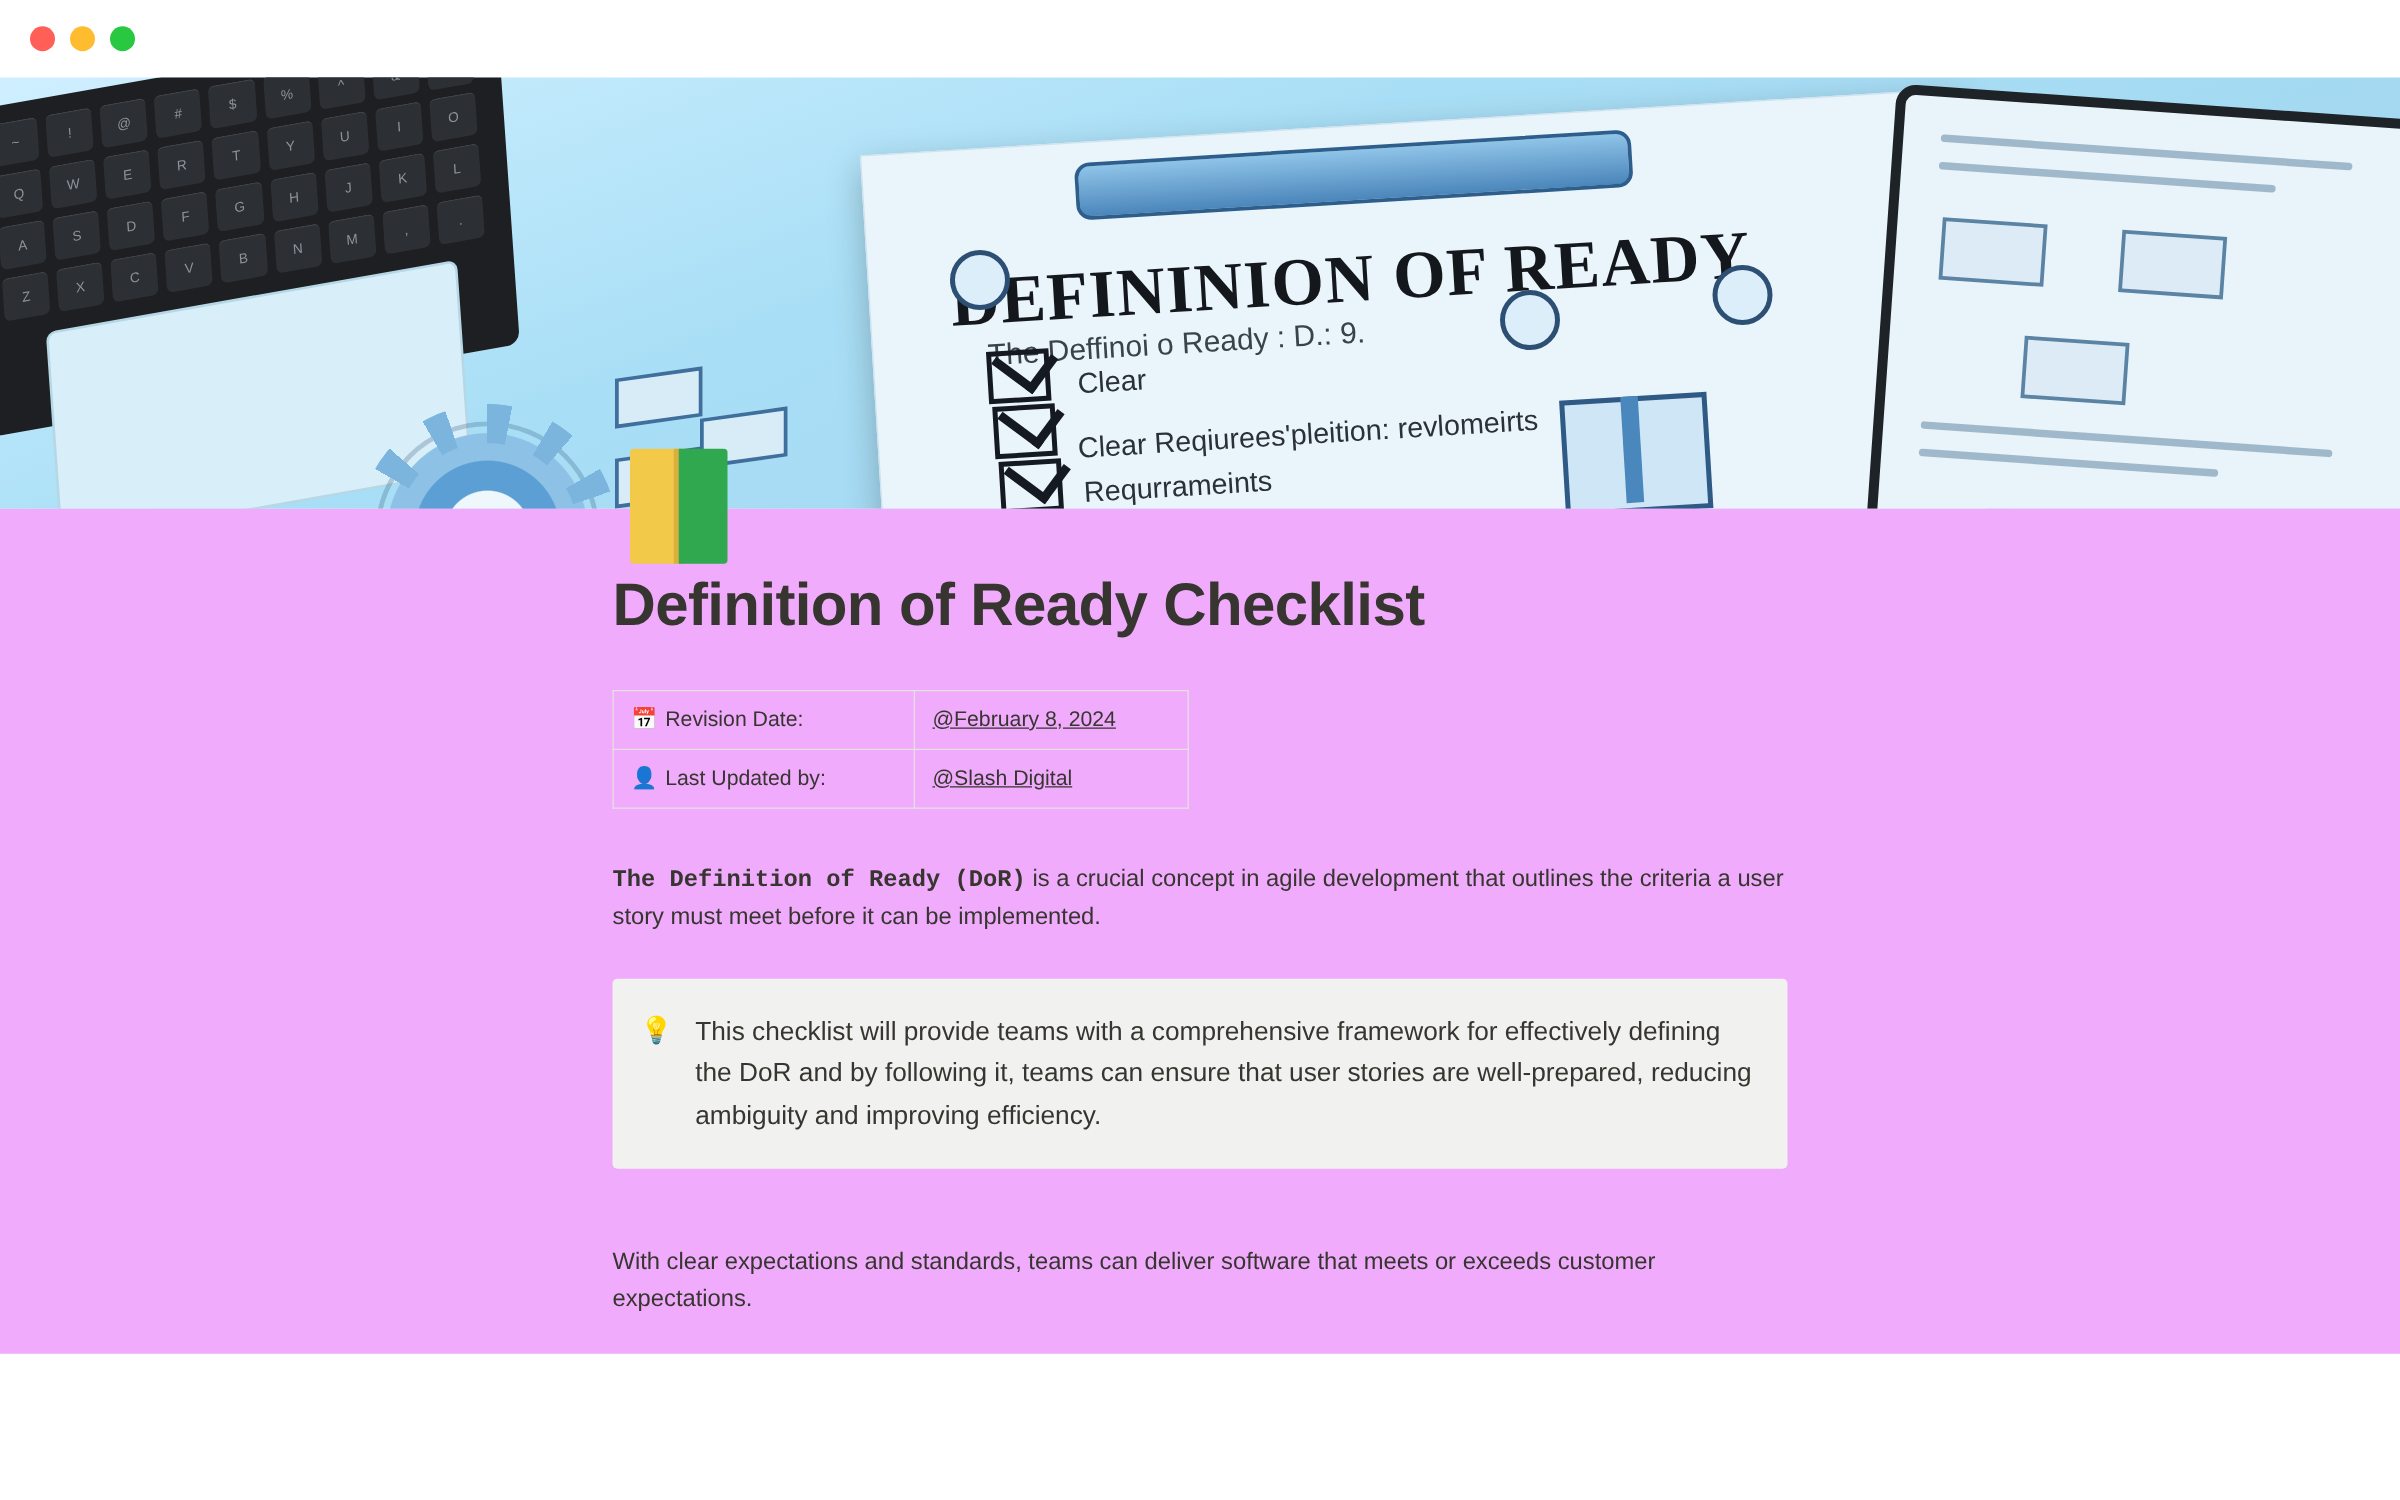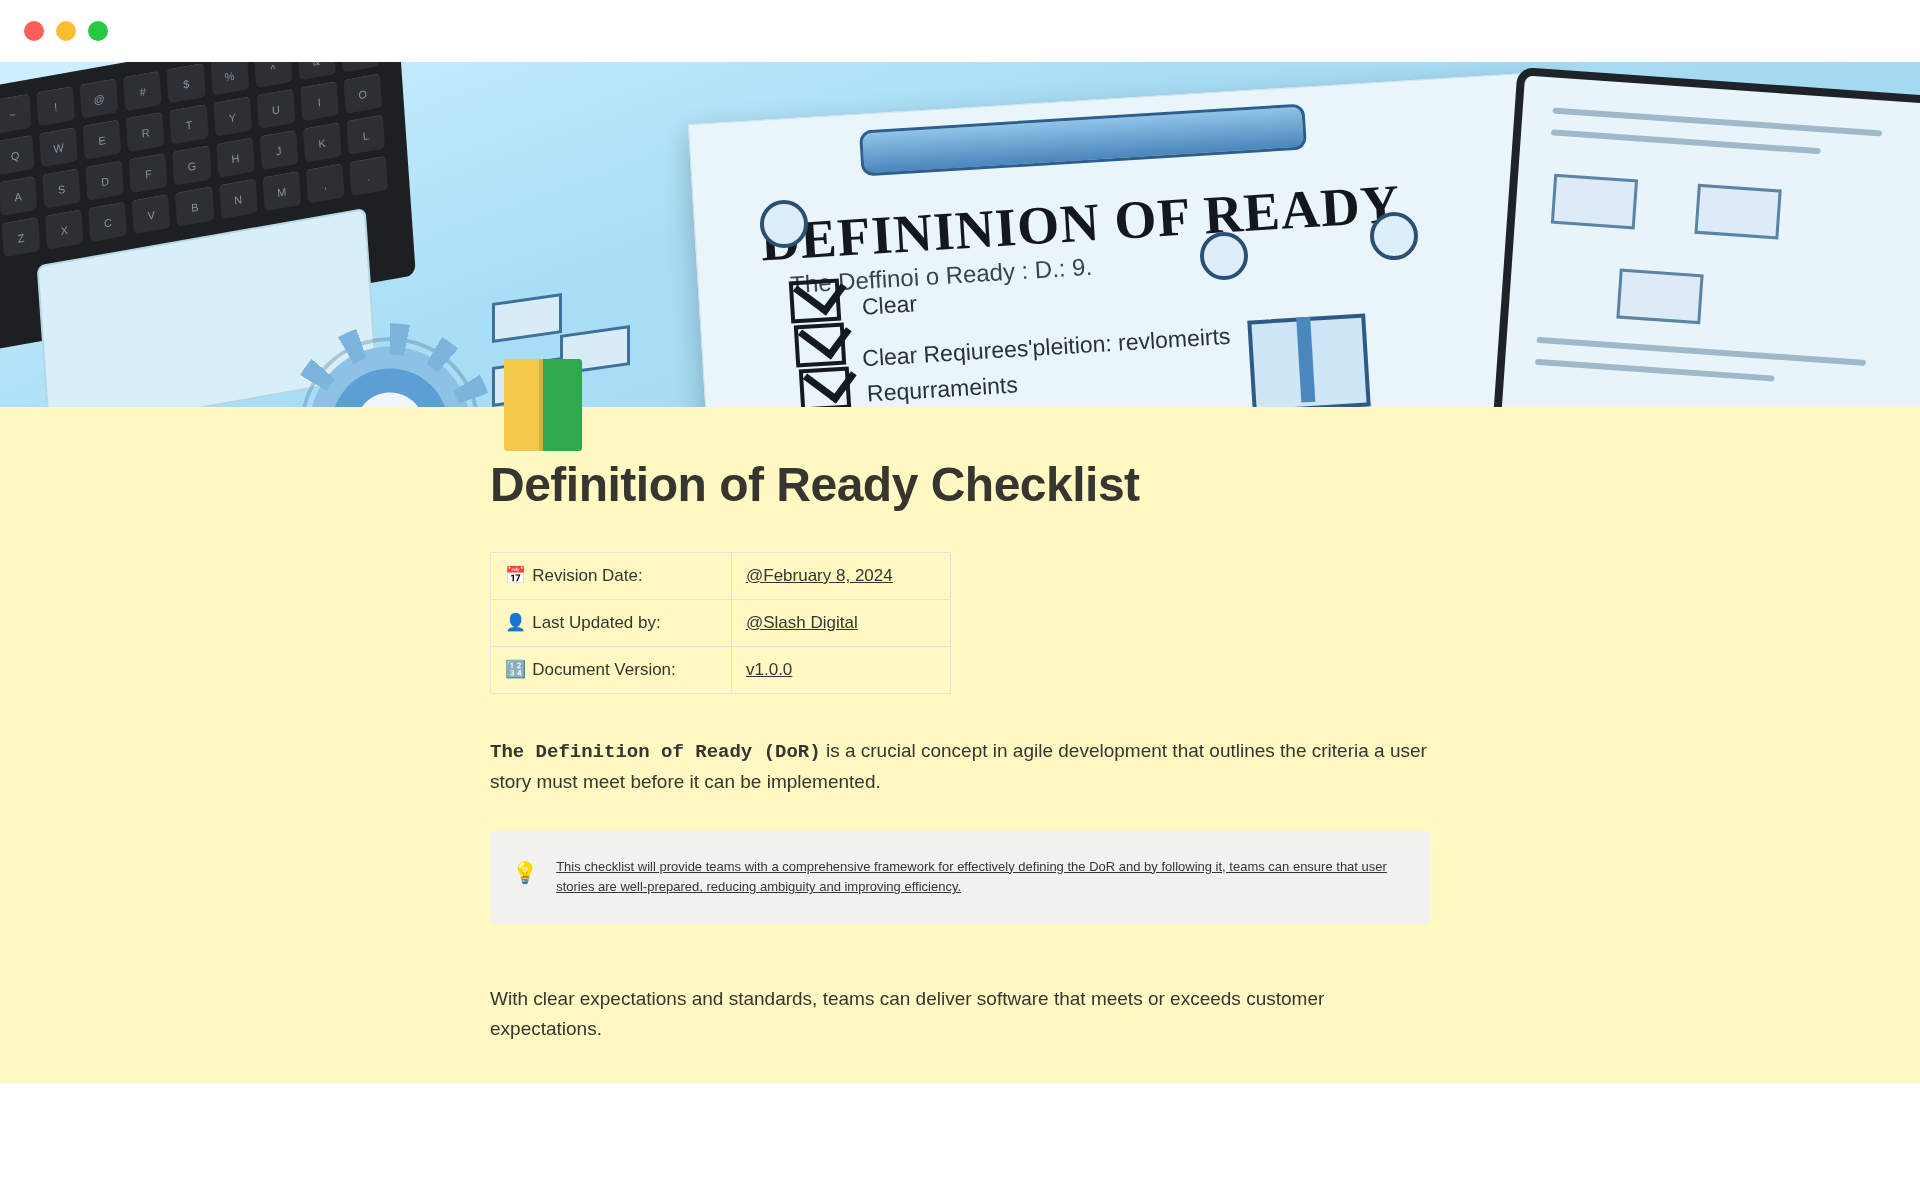--- a/index.html
+++ b/index.html
@@ -246,21 +246,21 @@
   }
   .tablet .tbox {
     position: absolute;
     border: 3px solid #5b83a4;
     background: #dcebf6;
   }
 
   
   .page {
     position: relative;
-    background: #fef9c3;
+    background: #f0abfc;
     height: 676px;
   }
   .page-icon {
     position: absolute;
     left: 504px;
     top: -48px;
     width: 78px;
     height: 92px;
   }
   .book {
@@ -339,24 +339,23 @@
     gap: 18px;
     max-width: 945px;
     box-sizing: border-box;
   }
   .callout .cicon {
     font-size: 21px;
     line-height: 1.5;
     flex: 0 0 auto;
   }
   .callout .ctext {
-    font-size: 13px;
+    font-size: 21px;
     line-height: 1.6;
     color: #37352f;
-    text-decoration: underline;
   }
   .para.last { margin-top: 10px; }
 </style>
 </head>
 <body>
 
 <div class="window">
 
   <div class="titlebar">
     <div class="traffic">
@@ -468,26 +467,20 @@
               <span class="emoji">📅</span><span>Revision Date:</span>
             </td>
             <td class="val">@February 8, 2024</td>
           </tr>
           <tr>
             <td class="key">
               <span class="emoji">👤</span><span>Last Updated by:</span>
             </td>
             <td class="val">@Slash Digital</td>
           </tr>
-          <tr>
-            <td class="key">
-              <span class="emoji">🔢</span><span>Document Version:</span>
-            </td>
-            <td class="val">v1.0.0</td>
-          </tr>
         </tbody>
       </table>
 
       <p class="para"><b>The Definition of Ready (DoR)</b><span> is a crucial concept in agile development that outlines the criteria a user story must meet before it can be implemented.</span></p>
 
       <div class="callout">
         <div class="cicon">💡</div>
         <div class="ctext">This checklist will provide teams with a comprehensive framework for effectively defining the DoR and by following it, teams can ensure that user stories are well-prepared, reducing ambiguity and improving efficiency.</div>
       </div>
 

